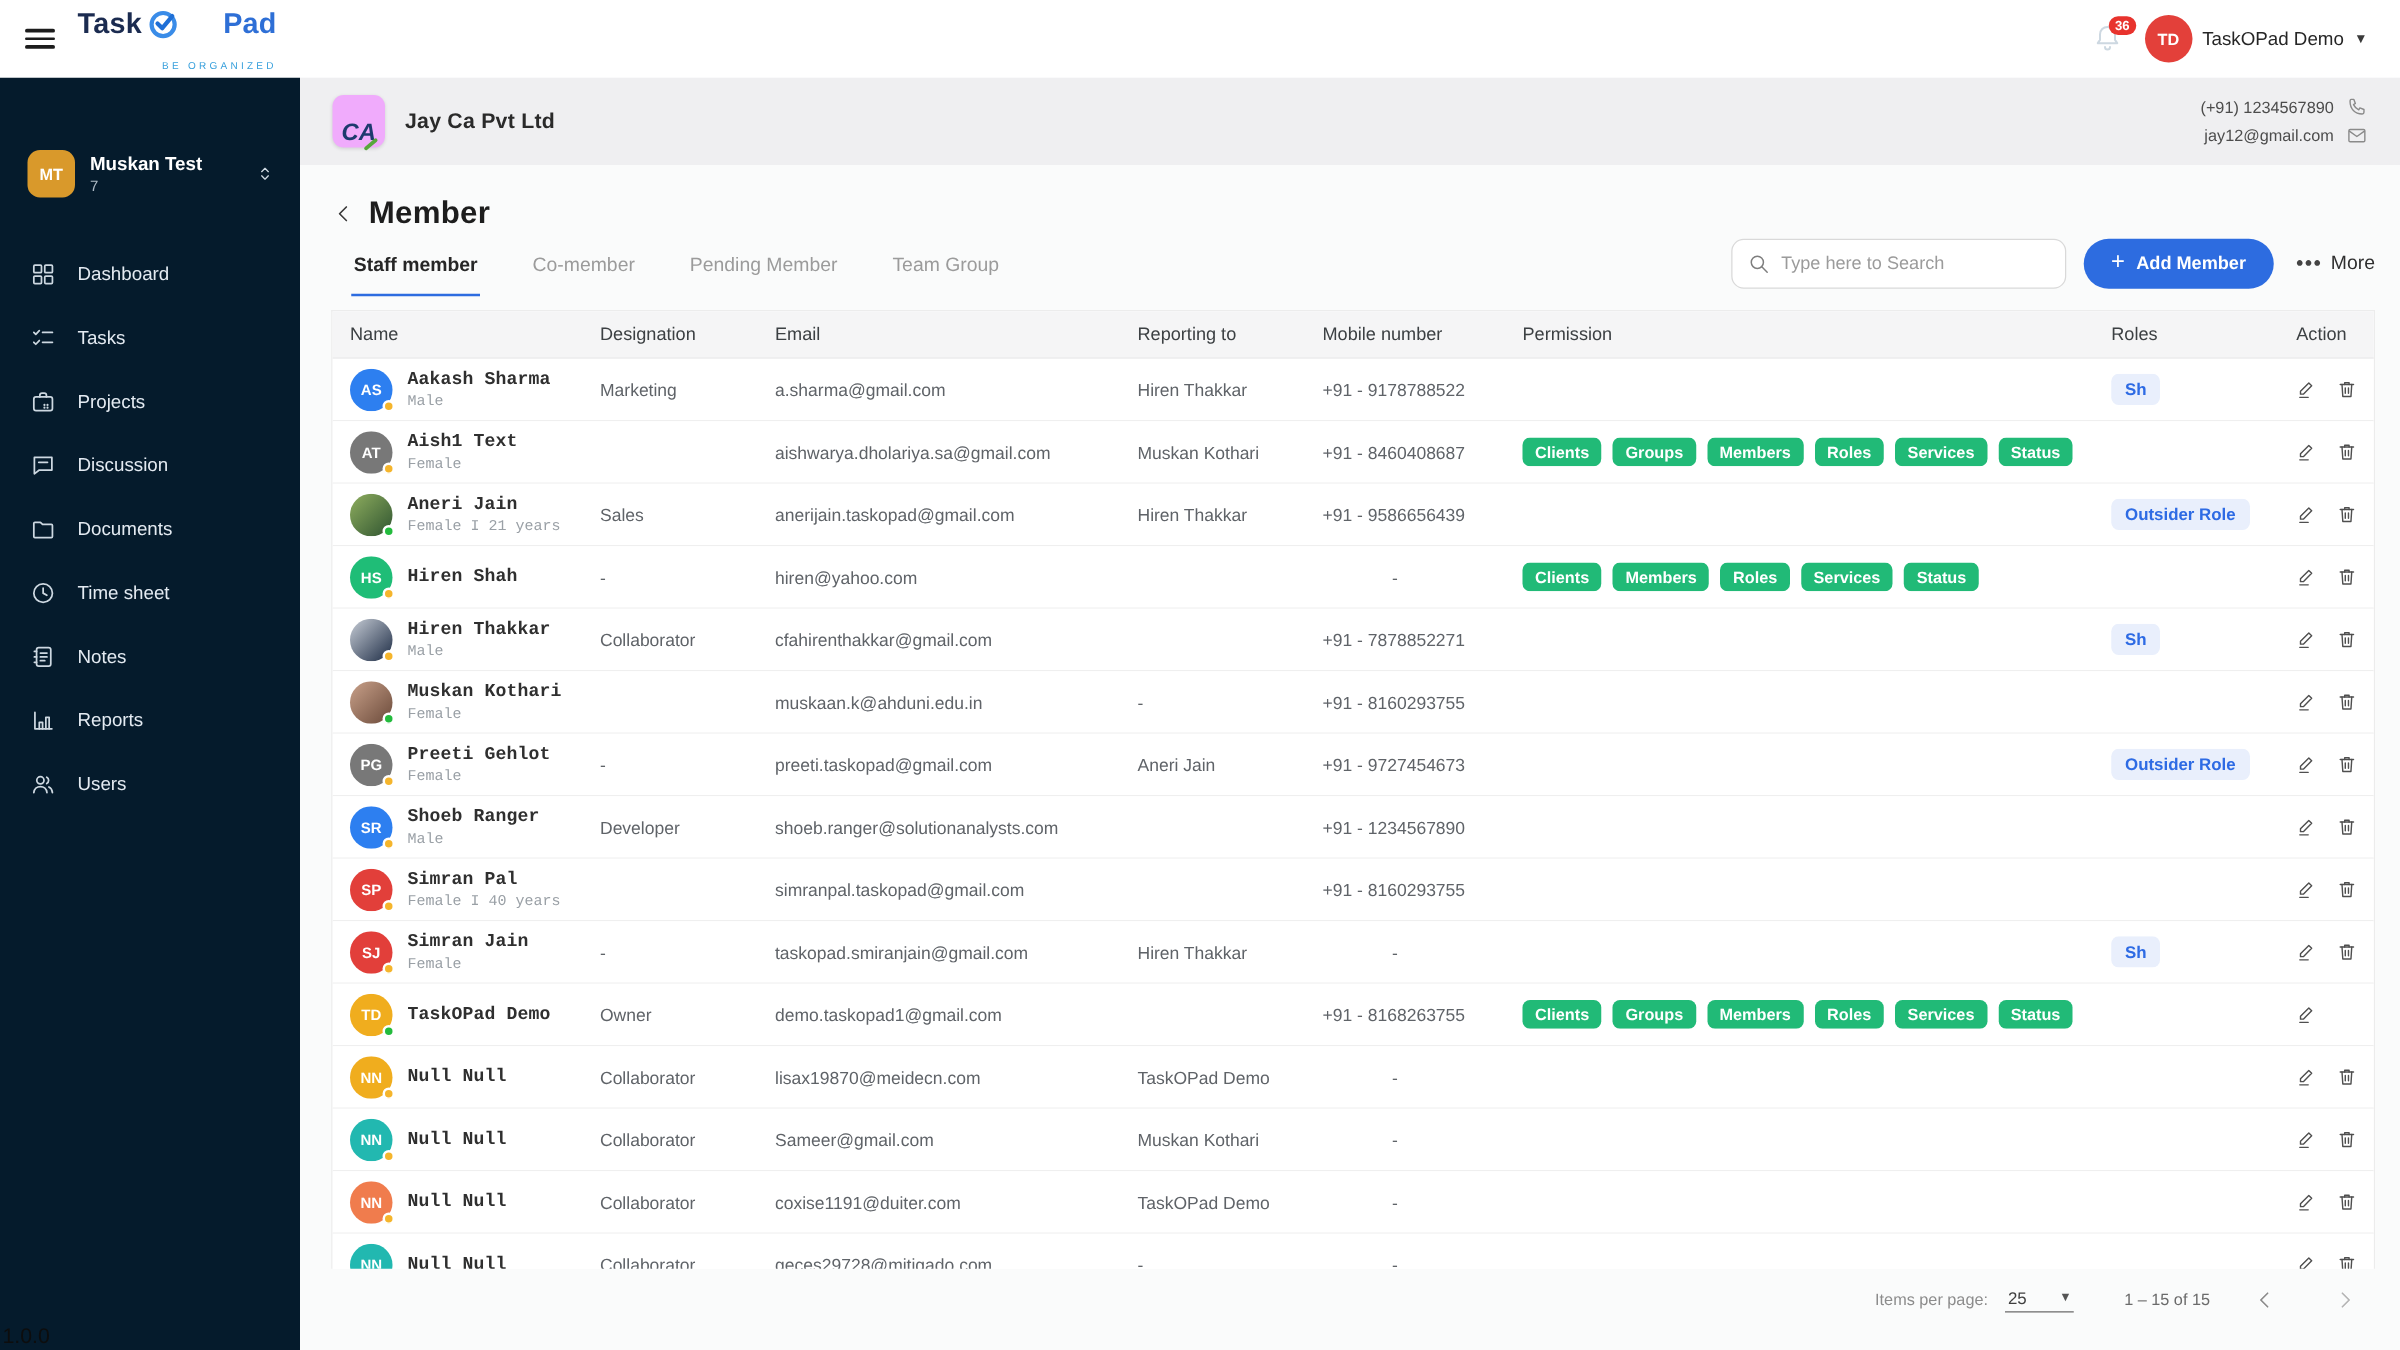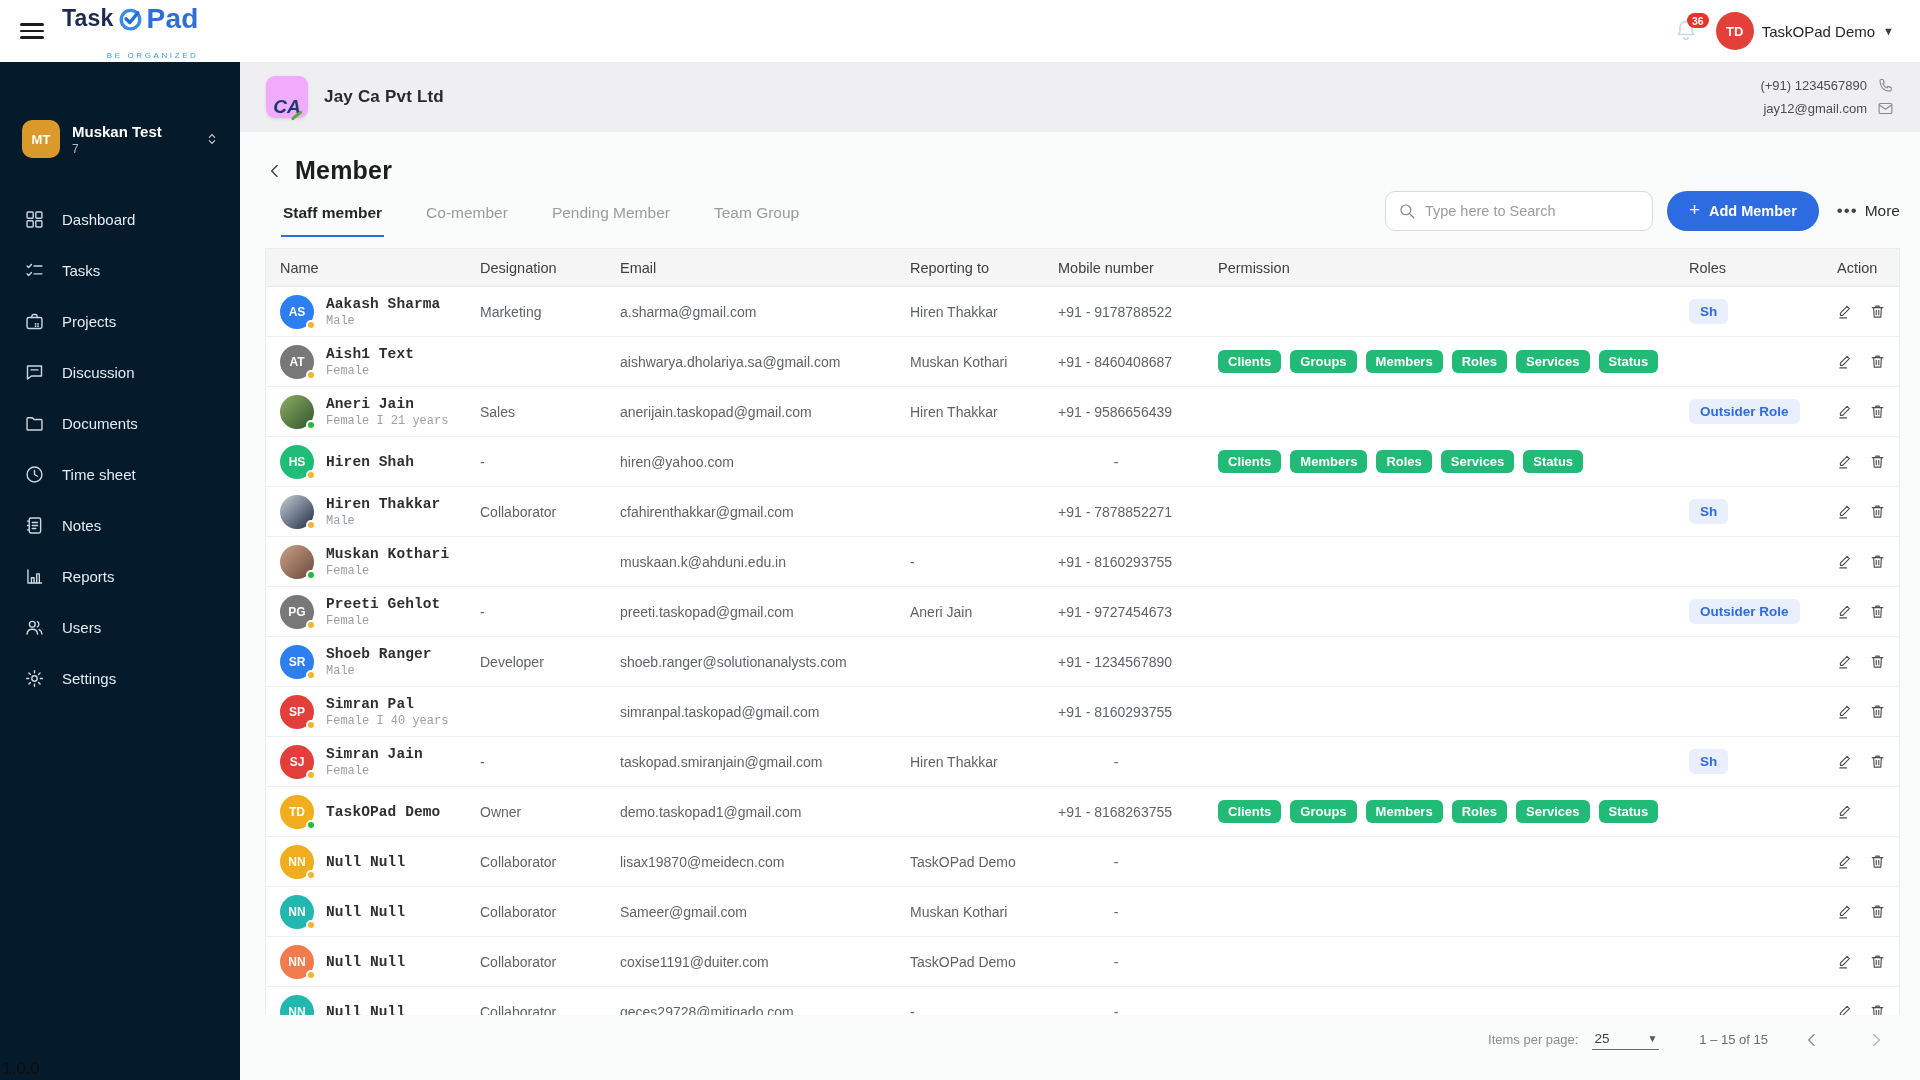--- a/index.html
+++ b/index.html
@@ -5,21 +5,21 @@
   * { margin:0; padding:0; box-sizing:border-box; }
   html,body { width:1920px; height:1080px; overflow:hidden; font-family:"Liberation Sans", sans-serif; background:#fafbfb; }
 
   
   .topbar { position:absolute; top:0; left:0; width:1920px; height:62px; background:#ffffff; display:flex; align-items:center; padding:0 26px 0 20px; z-index:5; }
   .hamburger { width:24px; display:flex; flex-direction:column; gap:4px; cursor:pointer; margin-right:18px; }
   .hamburger span { height:2.5px; background:#1c1c1c; border-radius:2px; }
   .logo { display:flex; flex-direction:column; }
   .logo-row { display:flex; align-items:center; gap:2px; }
   .logo-task { font-size:23px; font-weight:bold; color:#1b2b50; letter-spacing:.2px; }
-  .logo-pad  { font-size:28px; font-weight:bold; color:#2e6fd6; letter-spacing:.2px; }
+  .logo-pad  { font-size:23px; font-weight:bold; color:#2e6fd6; letter-spacing:.2px;margin-left:32px; }
   .logo-check { width:27px; height:27px; margin:0 1px; }
   .logo-tagline { font-size:8px; font-weight:normal; letter-spacing:2.6px; color:#38a0dc; align-self:flex-end; margin-top:16px; }
   .topbar-right { margin-left:auto; display:flex; align-items:center; gap:16px; }
   .bell-wrap { position:relative; width:26px; height:26px; color:#1f1f1f; cursor:pointer; }
   .bell-badge { position:absolute; top:-5px; right:-9px; background:#e8332d; color:#fff; font-size:10.5px; font-weight:bold; border-radius:9px; padding:1.5px 5px; }
   .topbar-avatar { width:38px; height:38px; border-radius:50%; background:#e3403a; color:#fff; font-size:13px; font-weight:bold; display:flex; align-items:center; justify-content:center; }
   .topbar-user { display:flex; align-items:center; gap:8px; cursor:pointer; }
   .topbar-username { font-size:15px; color:#262626; }
   .caret { font-size:11px; color:#3a3a3a; }
 
@@ -84,21 +84,21 @@
   .chips { display:flex; gap:9px; flex-wrap:nowrap; }
   .chip { background:#21ba77; color:#fff; font-size:13px; font-weight:bold; padding:4px 10px; border-radius:6px; }
   .role-badge { display:inline-block; background:#e9effc; color:#2e6be4; font-size:13.5px; font-weight:bold; padding:5px 11px; border-radius:6px; }
   .cell-mobile.dash { text-align:center; padding-right:30px; }
   .actions { display:flex; gap:15px; align-items:center; }
   .act { color:#4f4f4f; cursor:pointer; display:inline-flex; }
 
   
   .pagination { display:flex; align-items:center; justify-content:flex-end; margin-top:14px; gap:0; padding-right:14px; }
   .pg-label { font-size:13px; color:#8c8c8c; margin-right:14px; }
-  .pg-select { display:flex; align-items:center; gap:38px; border-bottom:1px solid #6b6b6b; padding:2px 2px 3px; font-size:13.5px; color:#3f3f3f; cursor:pointer; }
+  .pg-select { display:flex; align-items:center; gap:26px; border-bottom:1px solid #6b6b6b; padding:2px 2px 3px; font-size:13.5px; color:#3f3f3f; cursor:pointer; }
   .pg-select .caret { font-size:10px; color:#555; }
   .pg-range { font-size:13px; color:#6b6b6b; margin:0 34px 0 40px; }
   .pg-nav { display:flex; gap:44px; align-items:center; }
   .pg-prev { color:#8a8a8a; cursor:pointer; display:inline-flex; }
   .pg-next { color:#b3b3b3; cursor:pointer; display:inline-flex; }
 </style>
 </head>
 <body>
 
 <header class="topbar">
@@ -235,29 +235,20 @@
         <span class="icn">
           <svg width="21" height="21" viewBox="0 0 24 24" fill="none" stroke="currentColor" stroke-width="1.6" stroke-linecap="round" stroke-linejoin="round">
             <circle cx="9.5" cy="8.3" r="3.3"></circle>
             <path d="M3.5 19.5c.3-3.2 2.8-5.5 6-5.5s5.7 2.3 6 5.5"></path>
             <path d="M15.3 5.4a3.3 3.3 0 0 1 0 5.8"></path>
             <path d="M17.3 14.4c1.9.9 3 2.7 3.2 5.1"></path>
           </svg>
         </span>
         <span>Users</span>
       </div>
-      <div class="nav-item">
-        <span class="icn">
-          <svg width="21" height="21" viewBox="0 0 24 24" fill="none" stroke="currentColor" stroke-width="1.6" stroke-linecap="round" stroke-linejoin="round">
-            <circle cx="12" cy="12" r="3.1"></circle>
-            <path d="M12 3v2.4M12 18.6V21M21 12h-2.4M5.4 12H3M18.4 5.6l-1.7 1.7M7.3 16.7l-1.7 1.7M18.4 18.4l-1.7-1.7M7.3 7.3L5.6 5.6"></path>
-          </svg>
-        </span>
-        <span>Settings</span>
-      </div>
     </nav>
   <span class="version">1.0.0</span>
 </aside>
 
 <div class="company-bar">
   <div class="company-logo">
     <span class="ca">CA</span>
   </div>
   <span class="company-name">Jay Ca Pvt Ltd</span>
   <div class="company-contact">

